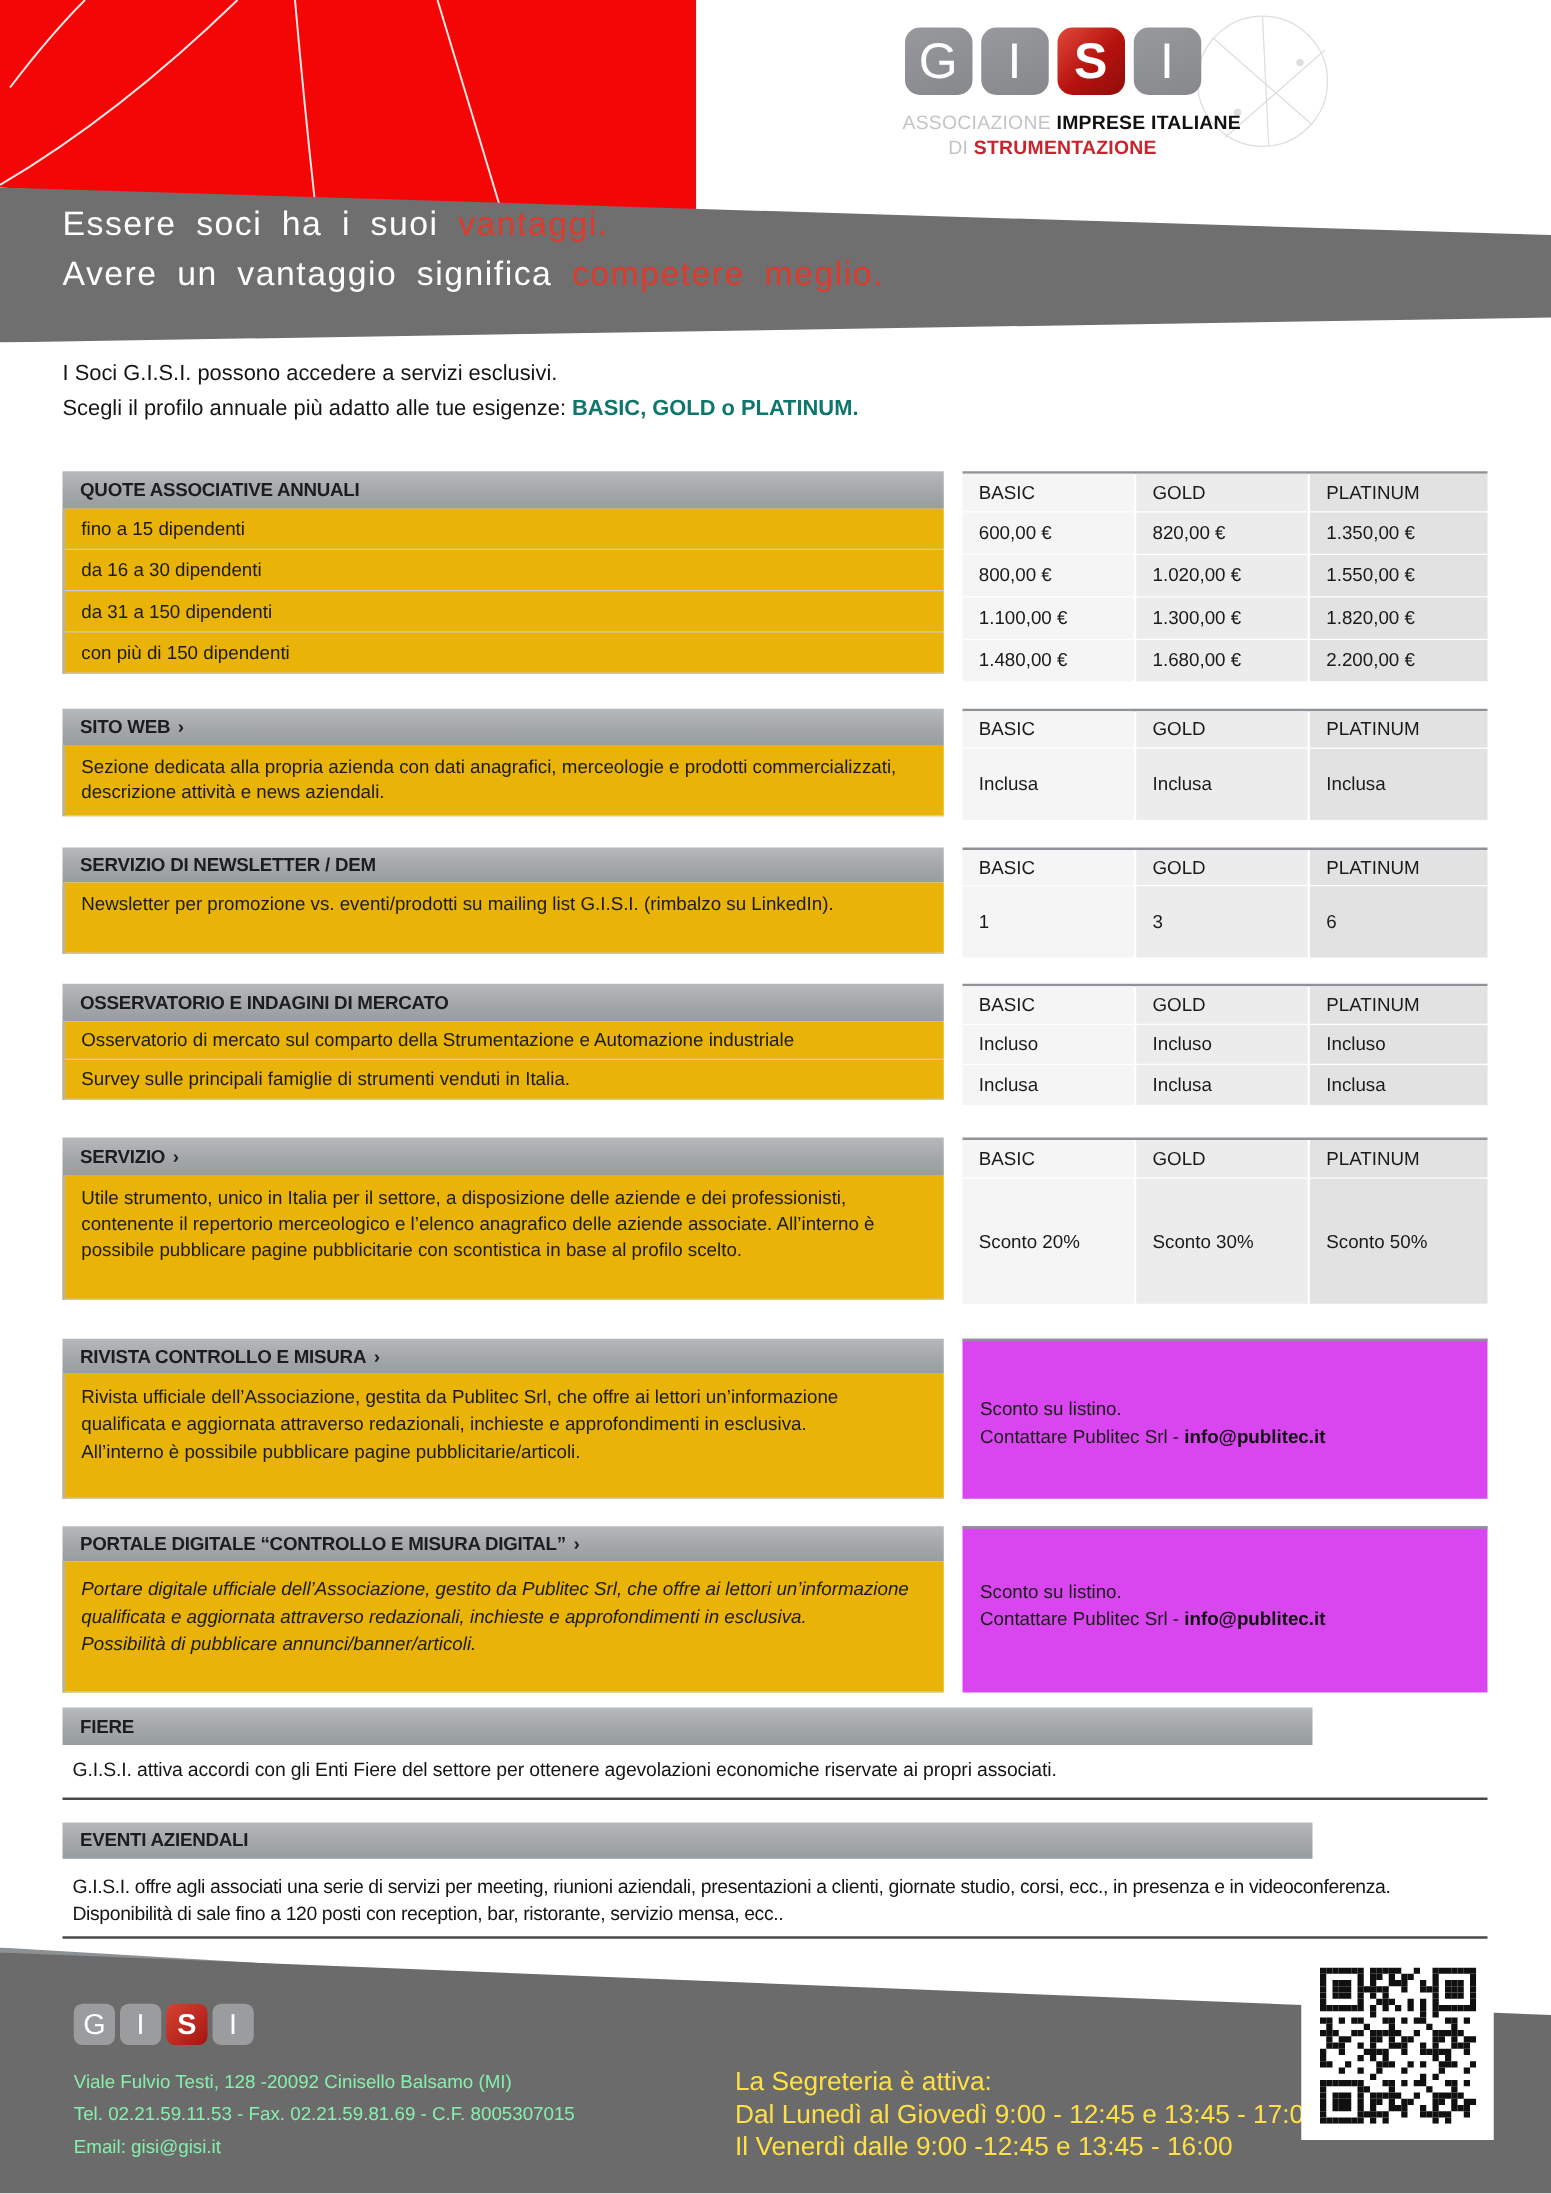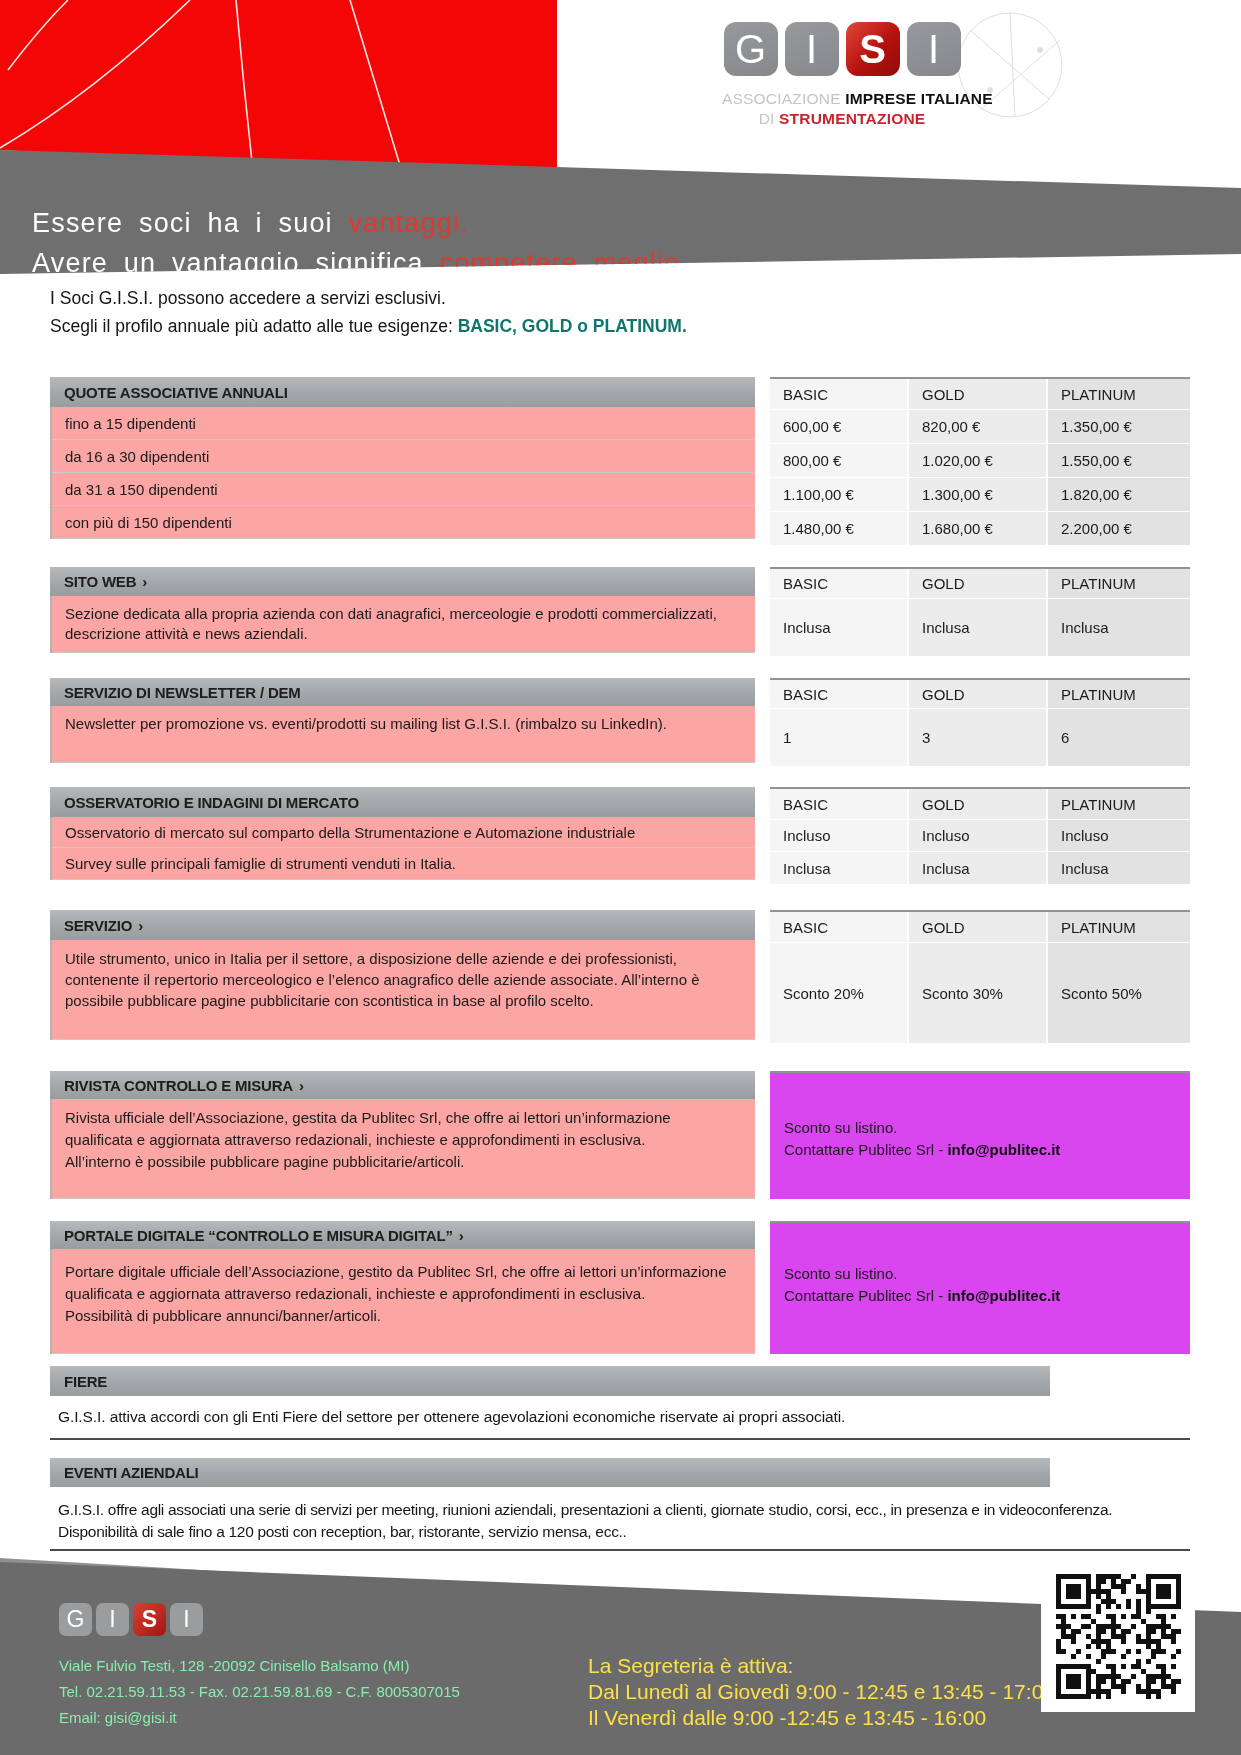--- a/index.html
+++ b/index.html
@@ -12,48 +12,48 @@
   .logo-squares{display:flex;justify-content:center;gap:7px;}
   .lsq{width:54px;height:54px;border-radius:12px;background:linear-gradient(160deg,#97999c,#86888b);
        display:flex;align-items:center;justify-content:center;color:#fff;font-size:40px;line-height:1;}
   .lsq.red{background:linear-gradient(135deg,#e0493a,#b5110d 55%,#8f0d0c);font-weight:bold;}
   .logo-tag{margin-top:14px;font-size:15.5px;letter-spacing:.2px;white-space:nowrap;}
   .tag-light{color:#c2c5c7;}
   .tag-dark{color:#111;font-weight:bold;}
   .tag-red{color:#c9232b;font-weight:bold;}
   .banner{position:absolute;left:0;top:150px;width:1241px;height:126px;background:#6f6f6f;z-index:3;
           clip-path:polygon(0 0,100% 38px,100% 104px,0 124px);}
-  .banner-line{position:absolute;left:32px;white-space:nowrap;font-size:27px;letter-spacing:1.2px;word-spacing:7px;color:#fff;margin-top:44px;}
+  .banner-line{position:absolute;left:50px;white-space:nowrap;font-size:27px;letter-spacing:1.2px;word-spacing:7px;color:#fff;}
   .bl1{top:14px;} .bl2{top:54px;}
   .banner-red{color:#de3a2e;}
   
   .intro{position:absolute;left:50px;top:288px;font-size:17.5px;color:#151515;z-index:4;}
   .intro-l2{margin-top:7px;}
   .intro-red{color:#0f766e;font-weight:bold;}
   
   .content{position:absolute;left:50px;top:377px;width:1140px;z-index:4;}
   .sec{display:flex;}
   .sec-left{width:705px;}
   .sec-right{width:420px;margin-left:15px;}
   .bar{background:linear-gradient(180deg,#b6b9bb,#a3a7aa 55%,#989da0);display:flex;align-items:center;
        padding-left:14px;font-weight:bold;font-size:15px;color:#1d1d1d;letter-spacing:-.2px;box-sizing:border-box;}
   .chev{margin-left:6px;font-weight:bold;}
-  .lbody{background:#fca5a5;border-left:2px solid #b3b3b3;box-sizing:border-box;}
+  .lbody{background:#eab308;border-left:2px solid #b3b3b3;box-sizing:border-box;}
   .lrow{display:flex;align-items:center;padding-left:13px;font-size:15px;border-bottom:1px solid #c9c9c9;box-sizing:border-box;}
   .ltext{padding:8px 16px 0 13px;font-size:15px;line-height:20px;border-bottom:1px solid #c9c9c9;box-sizing:border-box;}
   .ptable{border-top:2px solid #8f9397;}
   .prow{display:flex;margin-bottom:1px;}
   .pcell{box-sizing:border-box;padding-left:13px;display:flex;align-items:center;font-size:15px;color:#1b1b1b;}
   .c0{width:137px;margin-right:2px;background:#f5f5f5;}
   .c1{width:137px;margin-right:2px;background:#ececec;}
   .c2{width:142px;background:#e2e2e2;}
   .panel{border-top:2px solid #8f9397;background:#d946ef;box-sizing:border-box;padding-left:14px;font-size:15px;line-height:22px;}
   .panel b{color:#111;}
   .h30{height:30px;} .h33{height:33px;} .h29{height:29px;} .h28{height:28px;}
-  .h57{height:57px;} .h31{height:31px;} .h32{height:32px;} .h100{height:100px;} .h105{height:105px;}
+  .h57{height:57px;} .h31{height:31px;} .h32{height:32px;} .h100{height:100px;} .h105{height:105px;font-style:italic;}
   .fullbar{width:1000px;}
   .fwtext{padding:12px 0 0 8px;font-size:15.5px;color:#161616;letter-spacing:-.1px;}
   .fw-rule{border-bottom:2px solid #4a4a4a;}
   
   .footer{position:absolute;left:0;top:1540px;width:1241px;height:215px;background:#6b6b6b;z-index:2;
           clip-path:polygon(0 22px,100% 72px,100% 215px,0 215px);}
   .footer-lighter{position:absolute;left:0;top:1536px;width:500px;height:60px;background:#8d9194;z-index:1;
           clip-path:polygon(0 22px,100% 52px,100% 60px,0 40px);}
   .flogo{position:absolute;left:59px;top:63px;display:flex;gap:4px;}
   .fsq{width:33px;height:33px;border-radius:7px;background:#9a9c9e;display:flex;align-items:center;justify-content:center;

